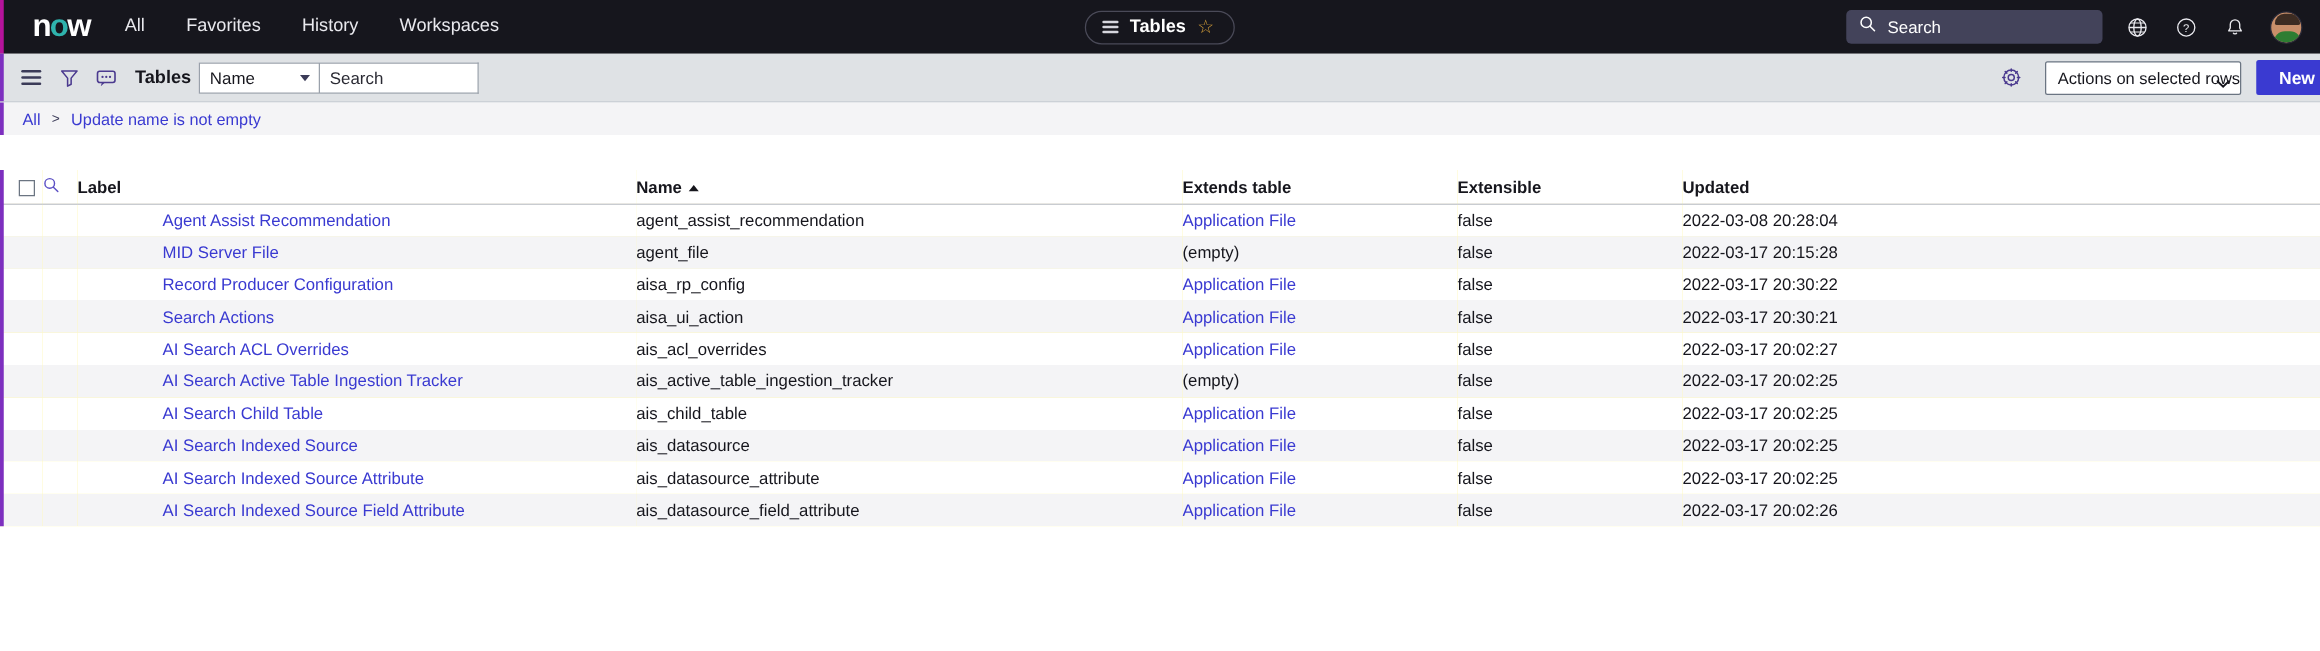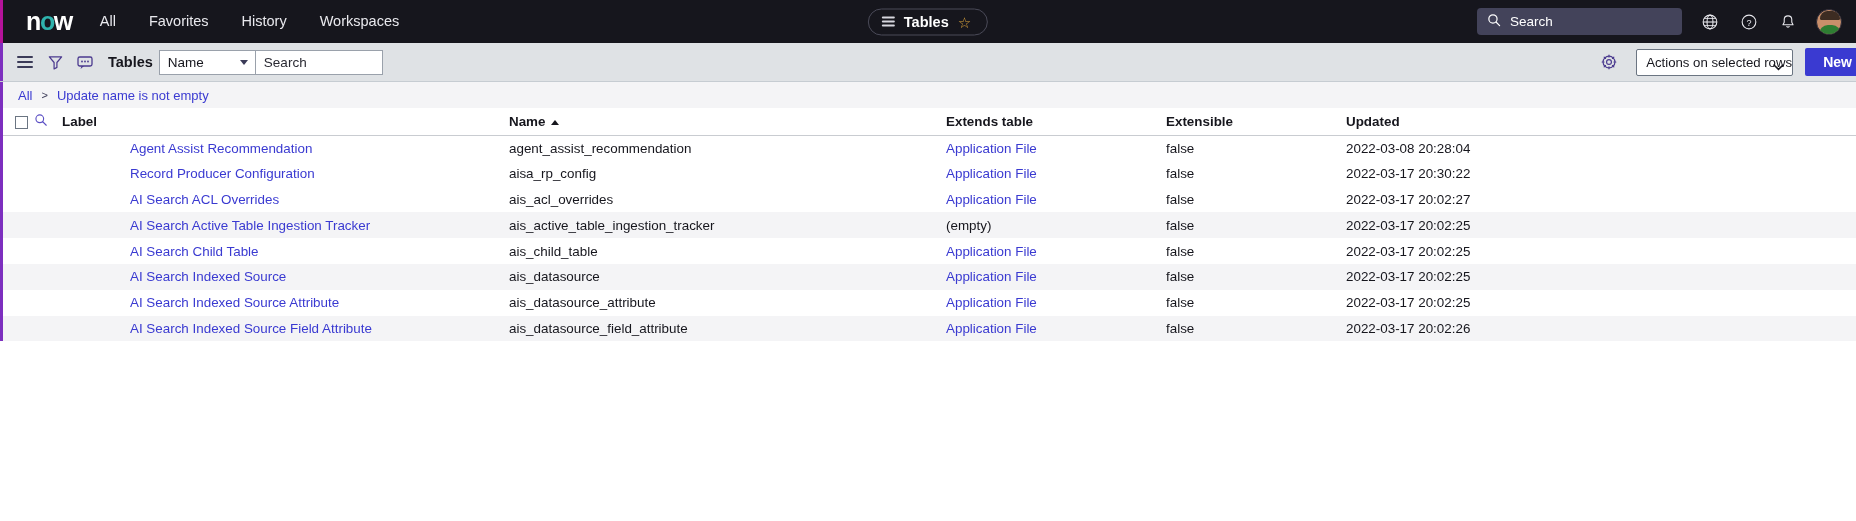--- a/index.html
+++ b/index.html
@@ -174,21 +174,21 @@
     font-size: 13px;
   }
   #breadcrumb .accent-edge {
     position: absolute; left: 0; top: 0; bottom: 0; width: 3px;
     background: #7d2fbf;
   }
   .crumb-link { color: #3a3ad1; cursor: pointer; }
   .crumb-sep { color: #3b3b58; margin: 0 9px; font-size: 11px; }
 
   
-  #list-wrap { position: relative; background: #fef9c3; }
+  #list-wrap { position: relative; background: #fef9c3; margin-top: 28px; }
   #list-wrap .accent-edge {
     position: absolute; left: 0; top: 0; bottom: 0; width: 3px;
     background: #7d2fbf; z-index: 3;
   }
   table.list { width: 100%; border-collapse: collapse; table-layout: fixed; }
   table.list th, table.list td {
     text-align: left; padding: 0; vertical-align: middle;
     font-size: 13.4px; color: #16161d;
     white-space: nowrap; overflow: hidden; text-overflow: ellipsis;
   }
@@ -412,28 +412,46 @@
     <tbody id="list-body">
         <tr class="even">
           <td></td>
           <td></td>
           <td class="cell-label"><a class="lnk">Agent Assist Recommendation</a></td>
           <td class="cell-name">agent_assist_recommendation</td>
           <td class="cell-extends"><a class="lnk">Application File</a></td>
           <td class="cell-extensible">false</td>
           <td class="cell-updated">2022-03-08 20:28:04</td>
         </tr>
+        <tr class="odd">
+          <td></td>
+          <td></td>
+          <td class="cell-label"><a class="lnk">MID Server File</a></td>
+          <td class="cell-name">agent_file</td>
+          <td class="cell-extends">(empty)</td>
+          <td class="cell-extensible">false</td>
+          <td class="cell-updated">2022-03-17 20:15:28</td>
+        </tr>
         <tr class="even">
           <td></td>
           <td></td>
           <td class="cell-label"><a class="lnk">Record Producer Configuration</a></td>
           <td class="cell-name">aisa_rp_config</td>
           <td class="cell-extends"><a class="lnk">Application File</a></td>
           <td class="cell-extensible">false</td>
           <td class="cell-updated">2022-03-17 20:30:22</td>
+        </tr>
+        <tr class="odd">
+          <td></td>
+          <td></td>
+          <td class="cell-label"><a class="lnk">Search Actions</a></td>
+          <td class="cell-name">aisa_ui_action</td>
+          <td class="cell-extends"><a class="lnk">Application File</a></td>
+          <td class="cell-extensible">false</td>
+          <td class="cell-updated">2022-03-17 20:30:21</td>
         </tr>
         <tr class="even">
           <td></td>
           <td></td>
           <td class="cell-label"><a class="lnk">AI Search ACL Overrides</a></td>
           <td class="cell-name">ais_acl_overrides</td>
           <td class="cell-extends"><a class="lnk">Application File</a></td>
           <td class="cell-extensible">false</td>
           <td class="cell-updated">2022-03-17 20:02:27</td>
         </tr>

